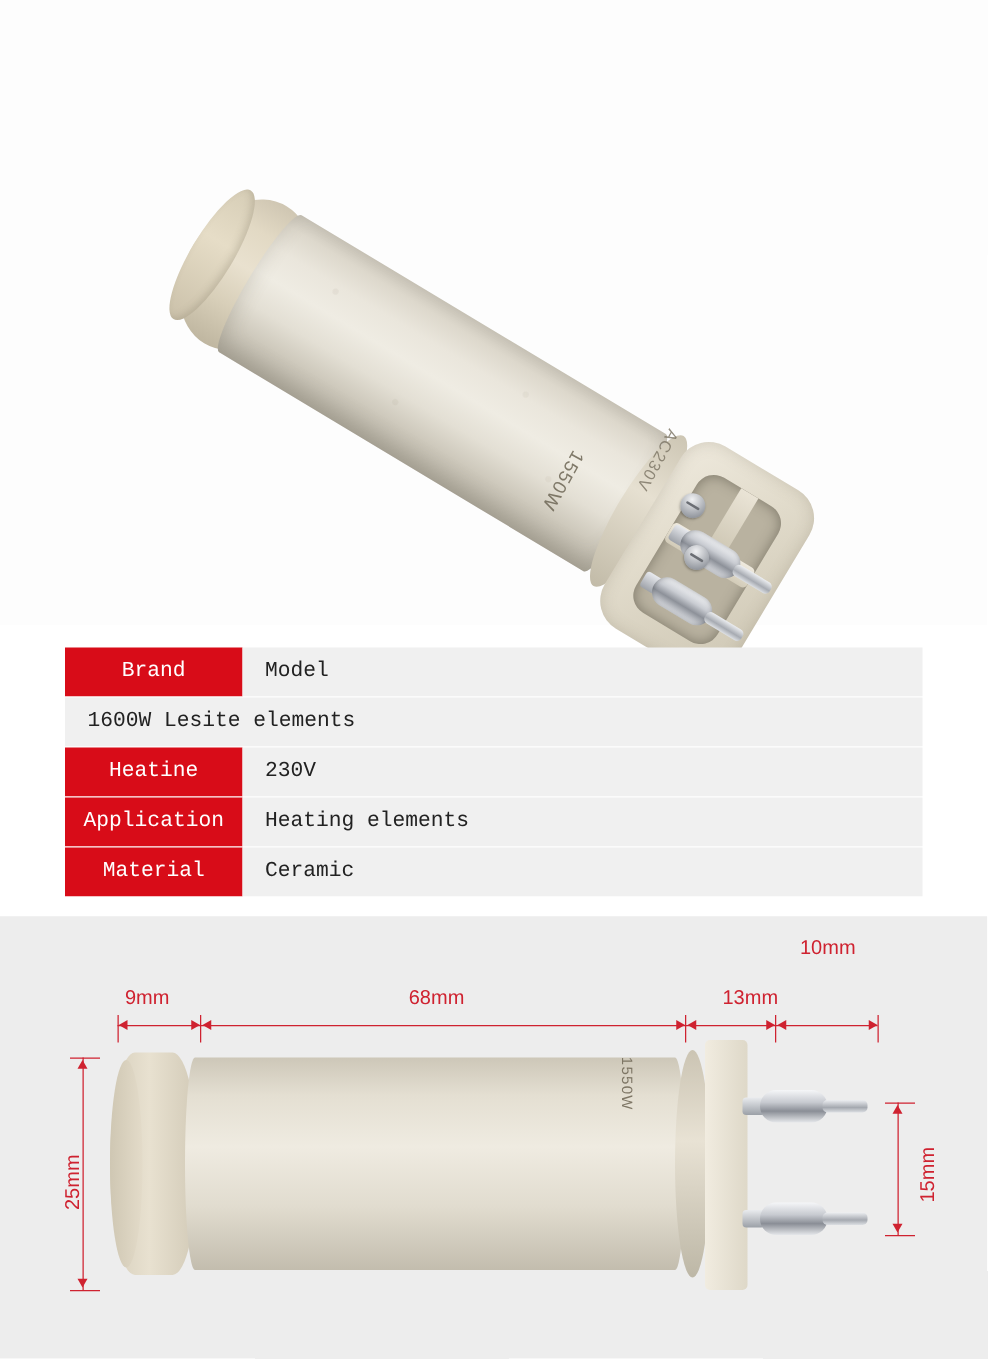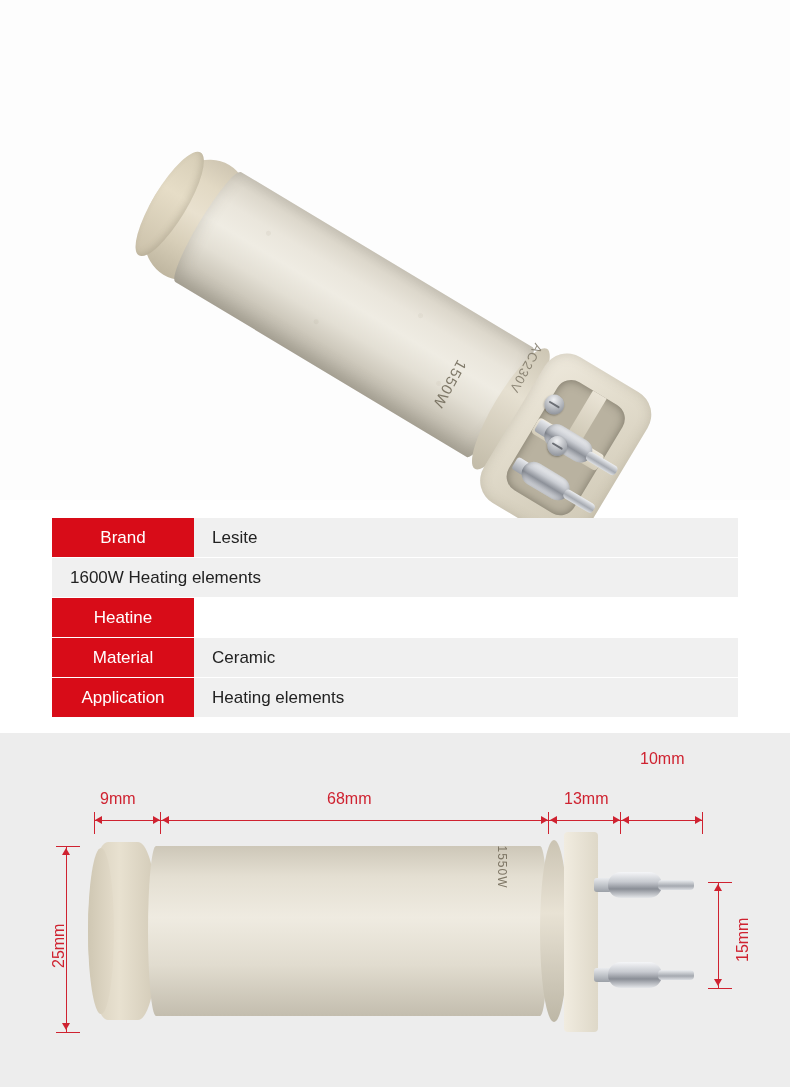--- a/index.html
+++ b/index.html
@@ -173,20 +173,21 @@
   
   .spec {
     position: absolute;
     left: 52px; top: 518px;
     width: 686px;
   }
   .spec-row {
     display: flex;
     height: 39px;
     margin-bottom: 1px;
+    font-family: Liberation Mono, monospace;
   }
   .spec-key {
     width: 142px;
     background: #d80c18;
     color: #ffffff;
     font-size: 17px;
     display: flex;
     align-items: center;
     justify-content: center;
   }
@@ -341,39 +342,40 @@
         <div class="screw" style="left:470px; top:62px;"></div>
       </div>
 
     </div>
   </div>
 
   <div class="spec">
 
     <div class="spec-row">
       <div class="spec-key">Brand</div>
-      <div class="spec-val">Lesite</div>
+      <div class="spec-val">Model</div>
     </div>
 
     <div class="spec-row">
-      <div class="spec-val">1600W Heating elements</div>
+      <div class="spec-val">1600W Lesite elements</div>
     </div>
 
     <div class="spec-row">
       <div class="spec-key">Heatine</div>
+      <div class="spec-val">230V</div>
+    </div>
+
+    <div class="spec-row">
+      <div class="spec-key">Application</div>
+      <div class="spec-val">Heating elements</div>
     </div>
 
     <div class="spec-row">
       <div class="spec-key">Material</div>
       <div class="spec-val">Ceramic</div>
-    </div>
-
-    <div class="spec-row">
-      <div class="spec-key">Application</div>
-      <div class="spec-val">Heating elements</div>
     </div>
 
   </div>
 
   <div class="dims"></div>
 
   <div class="dim-stage">
 
     <div class="d-heater">
       <div class="d-cap">
@@ -399,21 +401,21 @@
     <div class="mline mh" style="left:94px; top:820px; width:608px;"></div>
 
     <div class="tick" style="left:94px; top:812px; height:22px;"></div>
     <div class="tick" style="left:160px; top:812px; height:22px;"></div>
     <div class="tick" style="left:548px; top:812px; height:22px;"></div>
     <div class="tick" style="left:620px; top:812px; height:22px;"></div>
     <div class="tick" style="left:702px; top:812px; height:22px;"></div>
 
     <div class="mlabel" style="left:100px; top:790px;">9mm</div>
     <div class="mlabel" style="left:327px; top:790px;">68mm</div>
-    <div class="mlabel" style="left:564px; top:790px;">13mm</div>
+    <div class="mlabel" style="left:578px; top:790px;">13mm</div>
     <div class="mlabel" style="left:640px; top:750px;text-align:center;">10mm</div>
 
     <div class="mline mv" style="left:66px; top:846px; height:186px;"></div>
     <div class="tickh" style="left:56px; top:846px; width:24px;"></div>
     <div class="tickh" style="left:56px; top:1032px; width:24px;"></div>
     <div class="arrow-u" style="left:62px; top:848px;"></div>
     <div class="arrow-d" style="left:62px; top:1023px;"></div>
     <div class="mlabel vert" style="left:50px; top:968px;">25mm</div>
 
     <div class="mline mv" style="left:718px; top:882px; height:106px;"></div>

